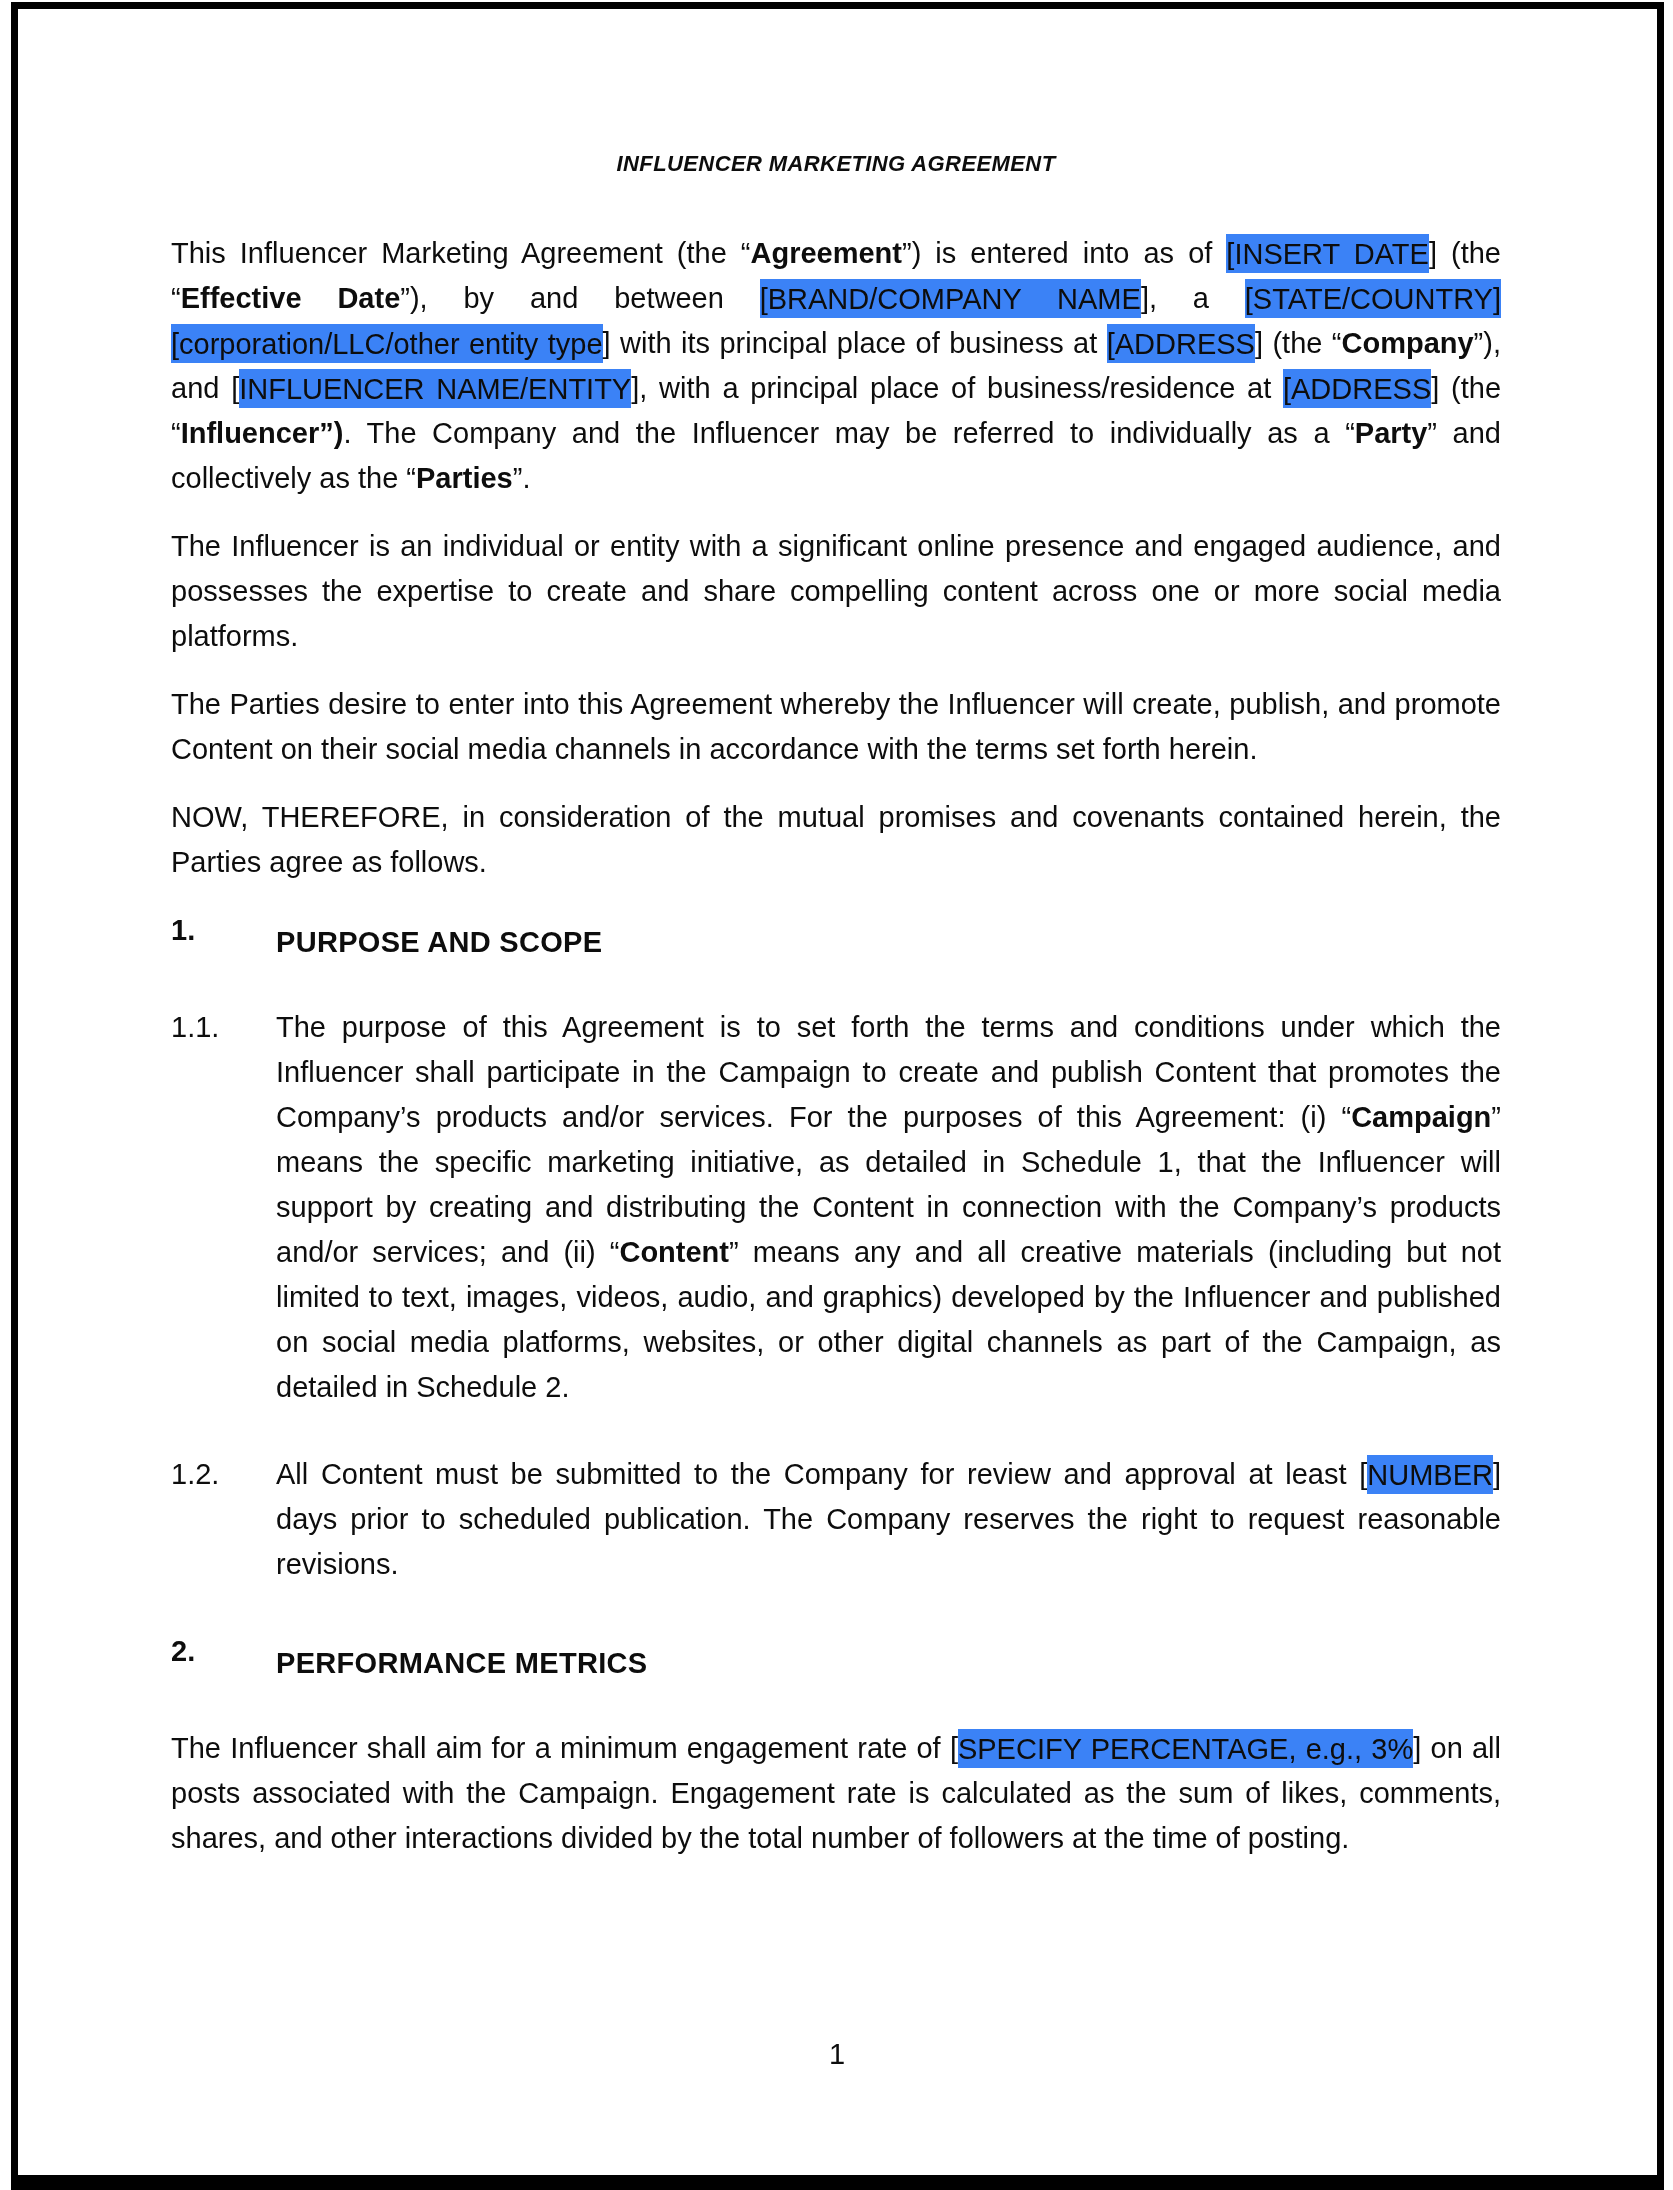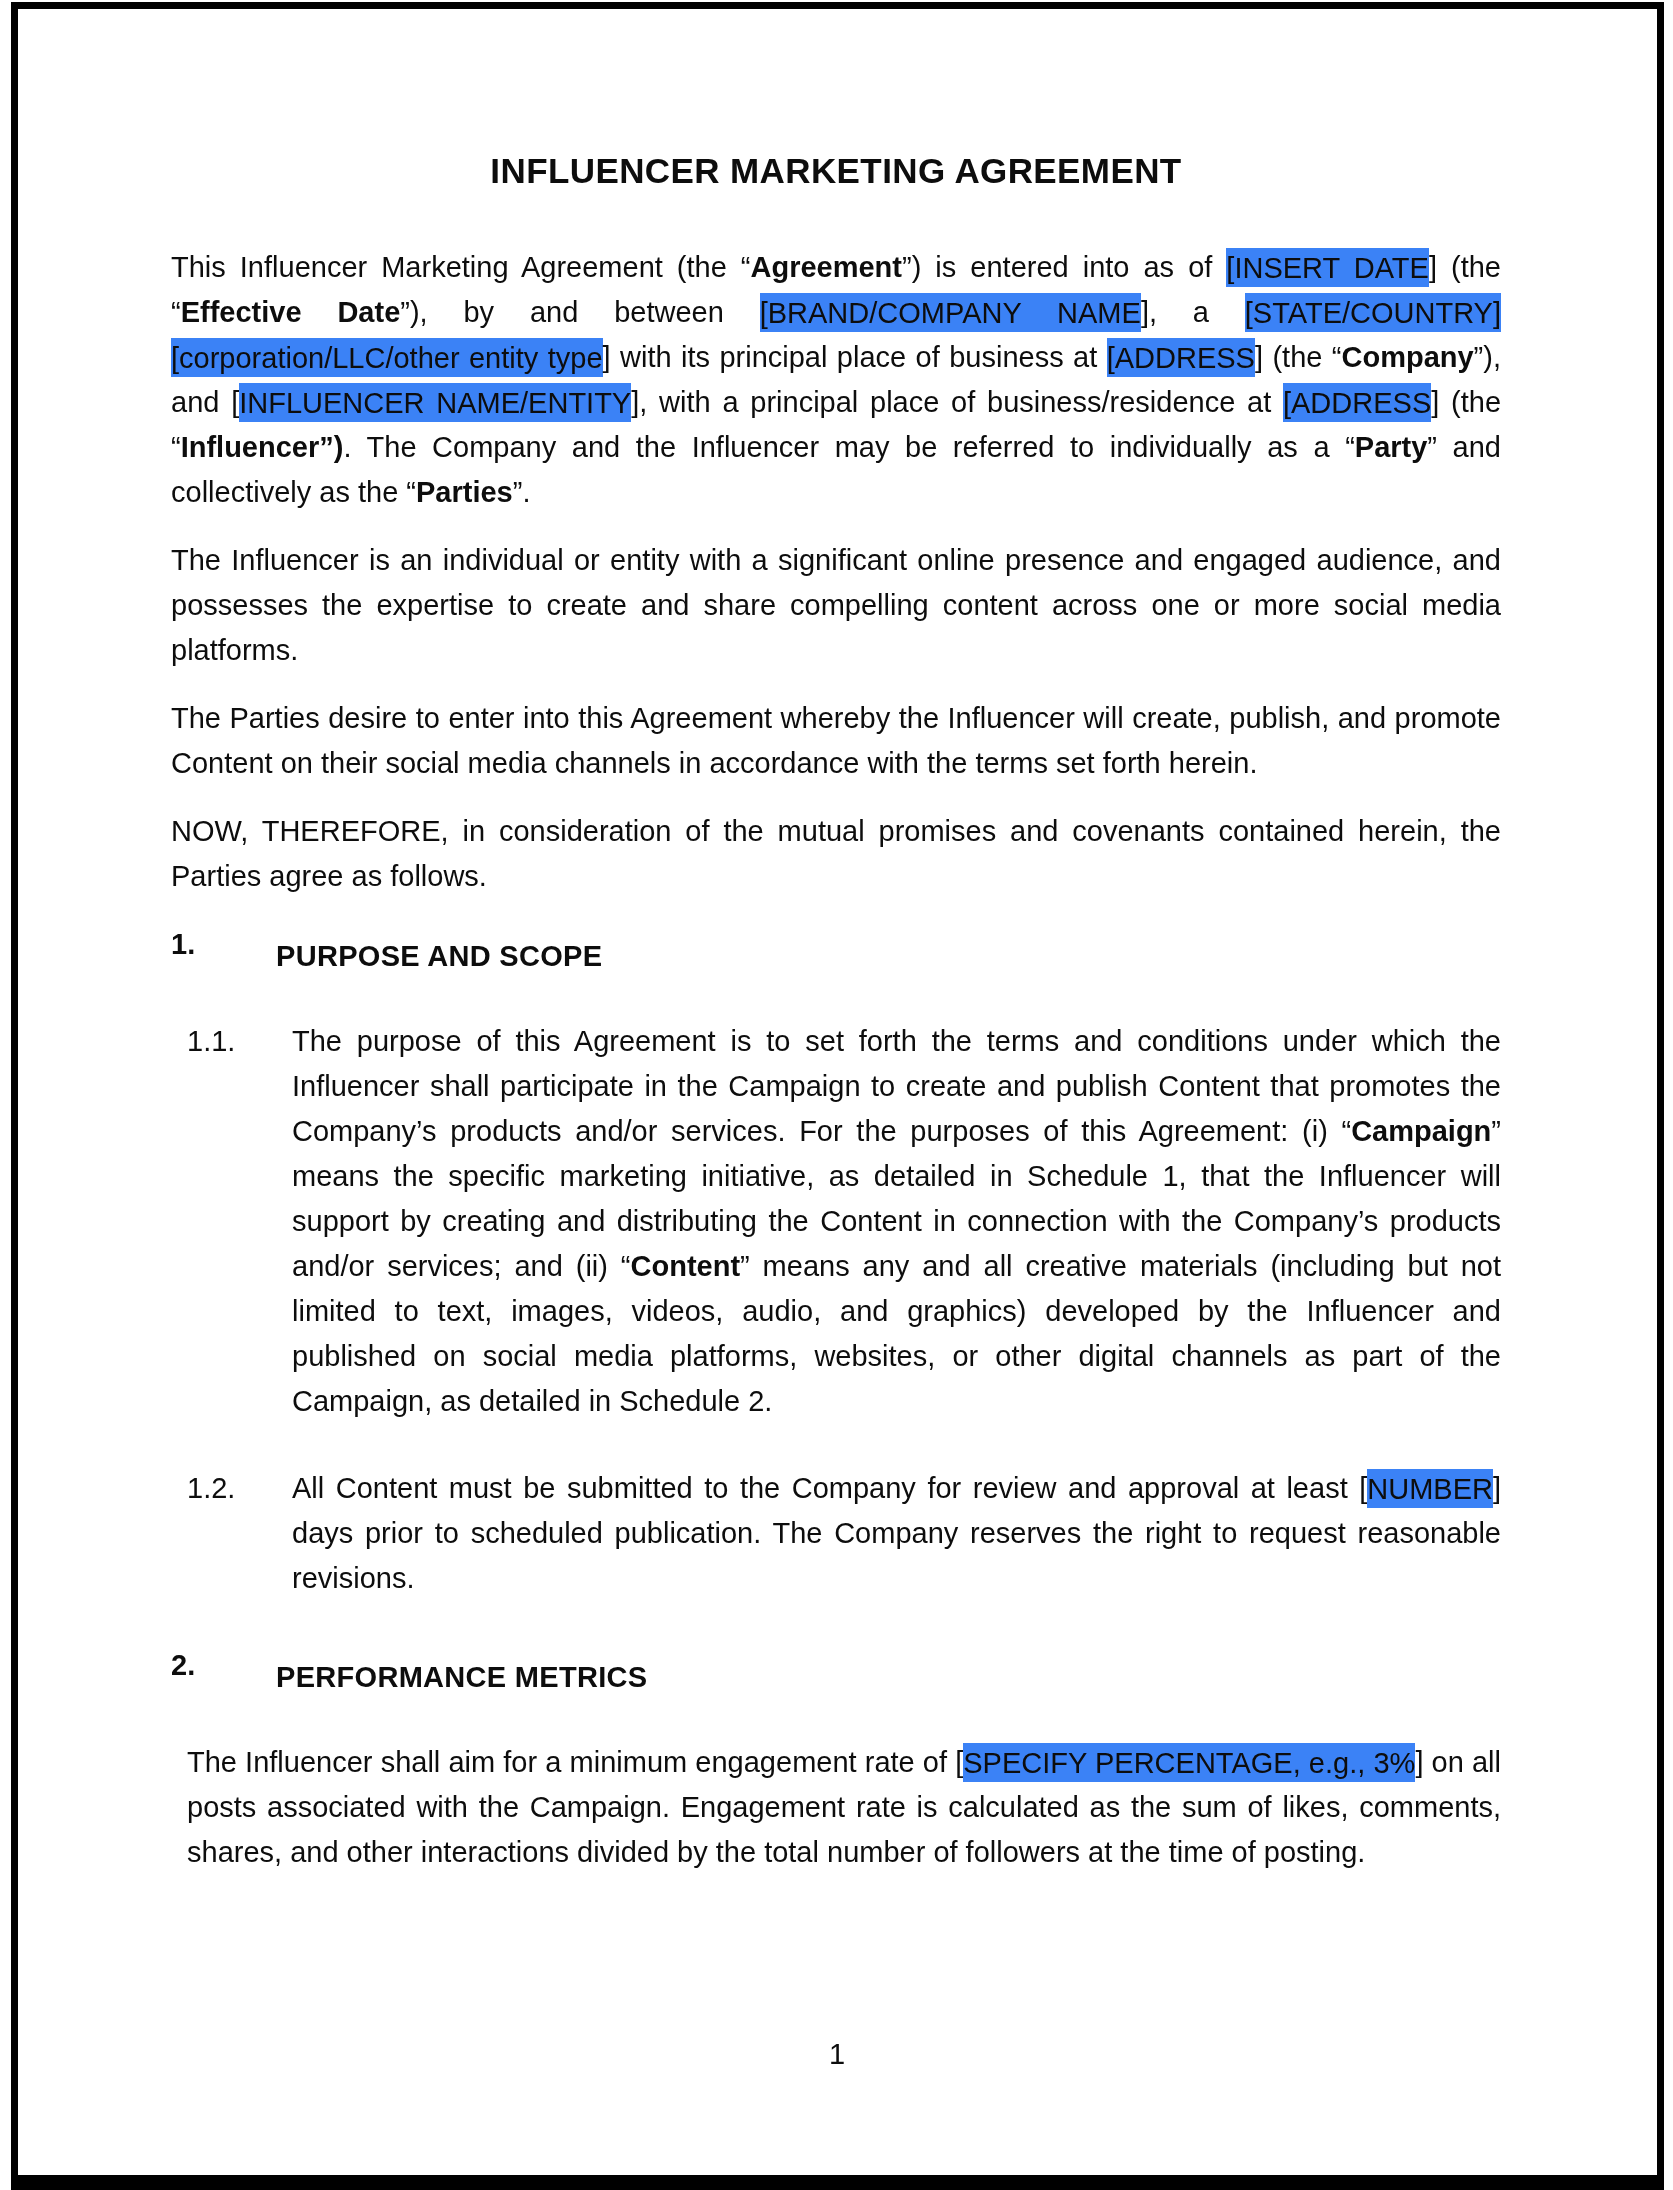--- a/index.html
+++ b/index.html
@@ -21,23 +21,24 @@
   }
   .content {
     position: absolute;
     left: 171px;
     right: 173px;
     top: 151px;
   }
   .doc-title {
     text-align: center;
     font-weight: bold;
-    font-size: 35px;
+    font-size: 22px;
     letter-spacing: 0.4px;
     margin: 0 0 54px 0;
+    font-style: italic;
   }
   .para {
     font-size: 29px;
     line-height: 45px;
     text-align: justify;
     margin: 0 0 23px 0;
   }
   .row { display: flex; }
   .num {
     flex: 0 0 105px;
@@ -48,21 +49,21 @@
     margin: 5.3px 0 40px 0;
     font-weight: bold;
   }
   .heading-row .h-text {
     flex: 1;
     font-size: 29px;
     line-height: 45px;
     letter-spacing: 0.3px;
     margin-top: 12px;
   }
-  .clause { margin: 0 0 42px 16px; }
+  .clause { margin: 0 0 42px 0; }
   .clause .c-body {
     flex: 1;
     font-size: 29px;
     line-height: 45px;
     text-align: justify;
   }
   .b { font-weight: bold; }
   .hl {
     background-color: #3b82f6;
     padding: 3.5px 0;

